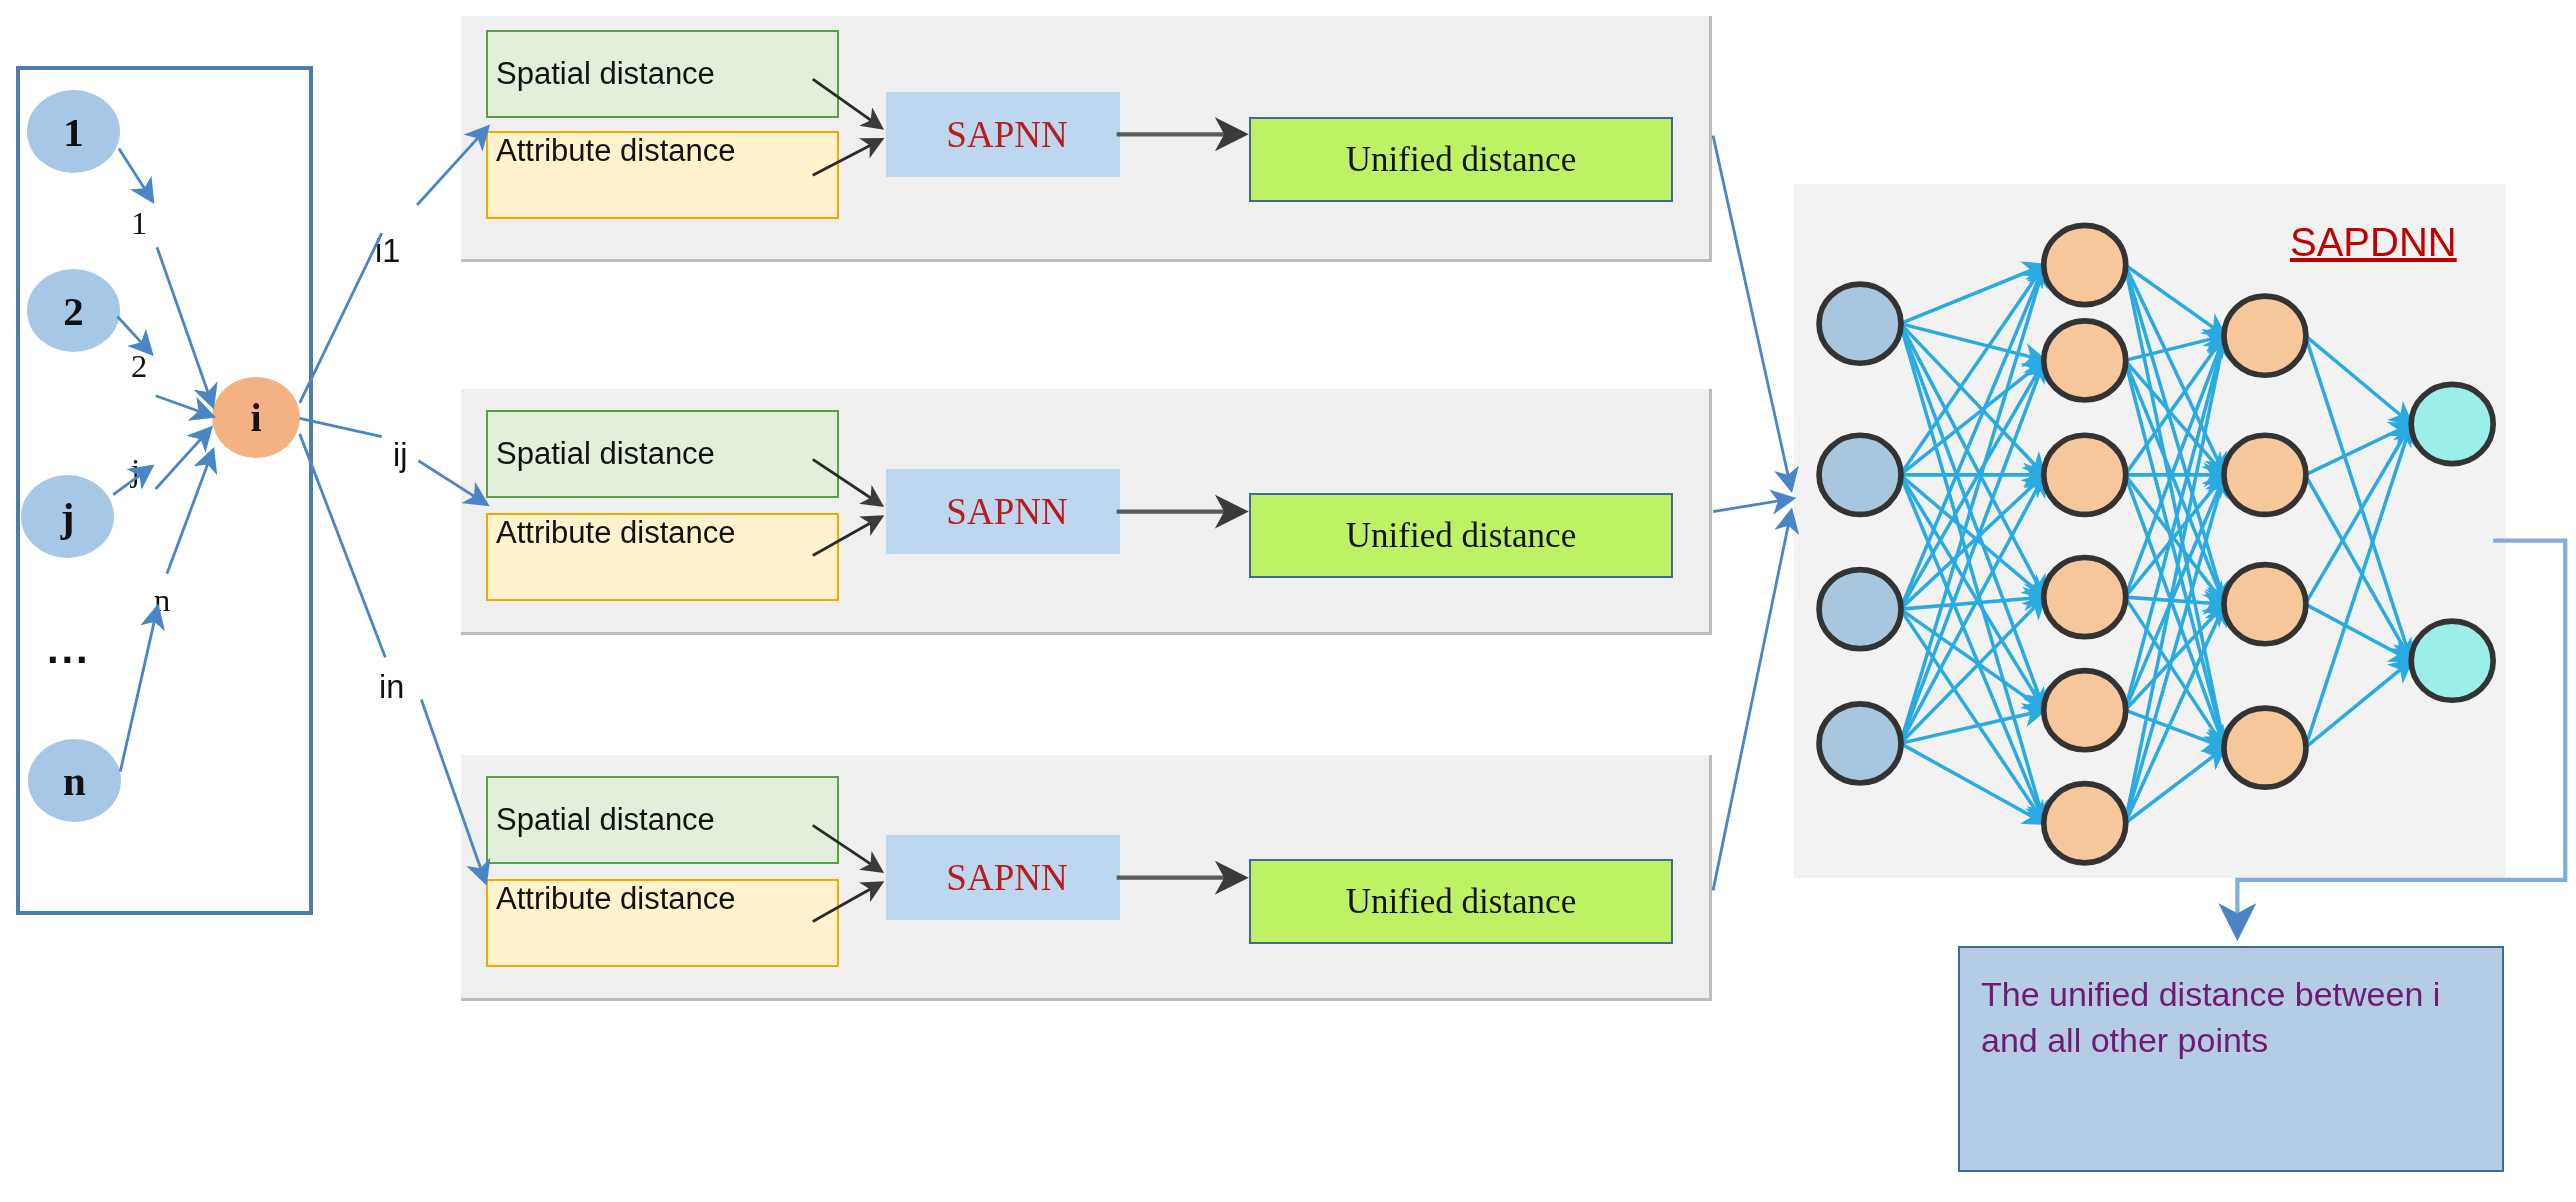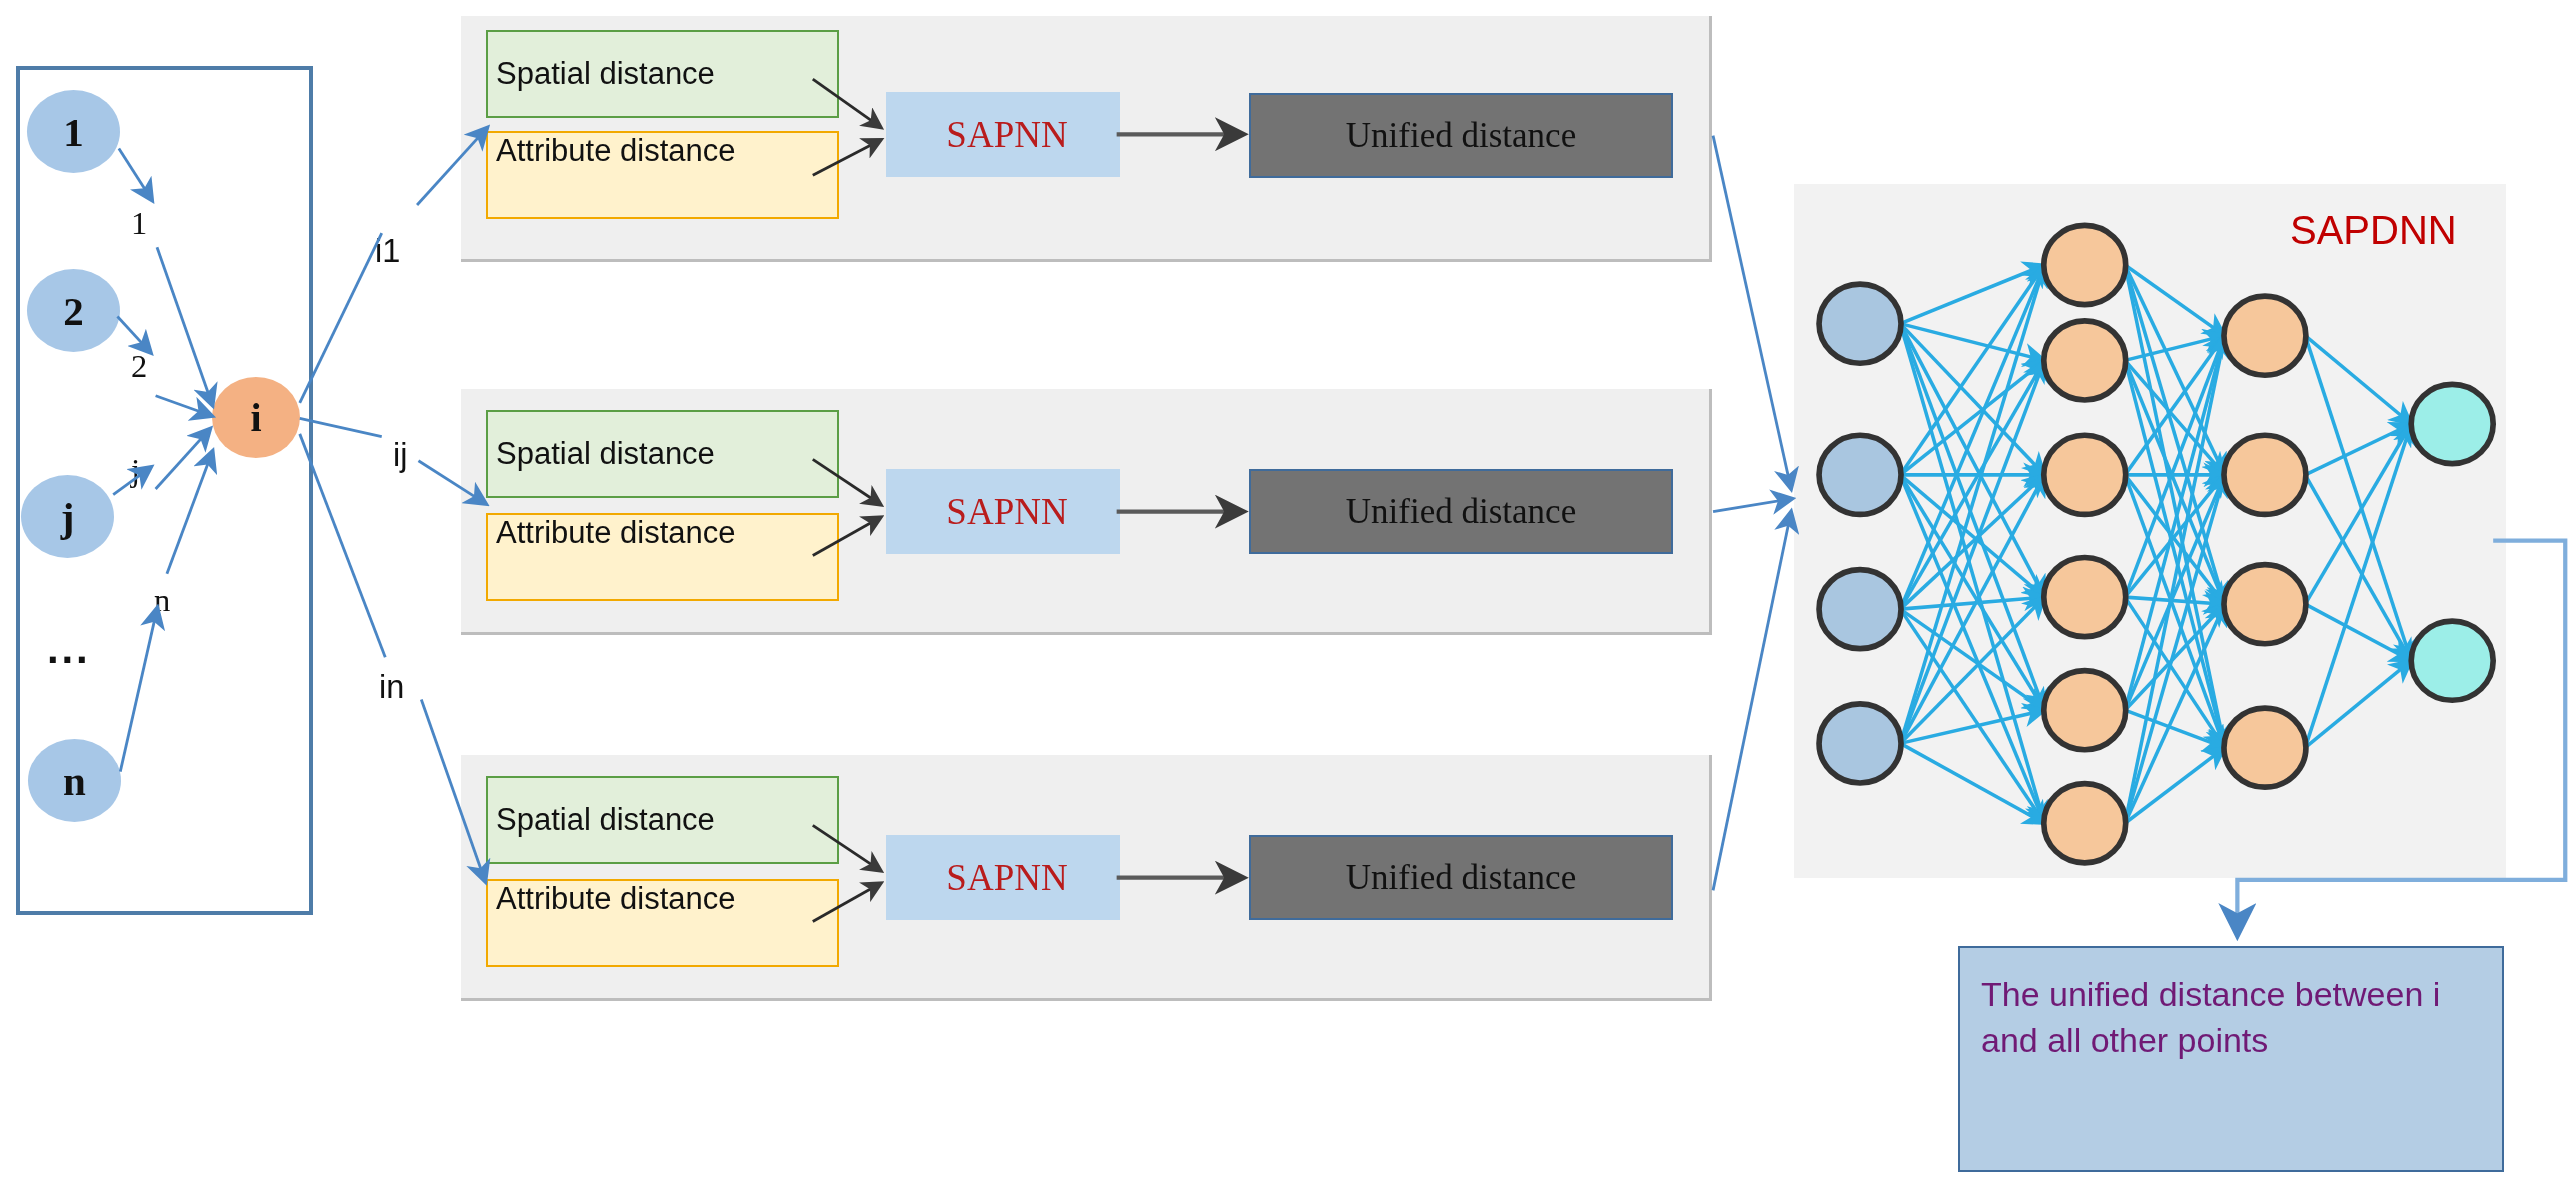--- a/index.html
+++ b/index.html
@@ -30,24 +30,24 @@
                box-sizing:border-box;}
   .spatial-box{position:absolute;background:#E2EFDA;border:2.8px solid #5B9E45;
                box-sizing:border-box;display:flex;align-items:center;}
   .attr-box{position:absolute;background:#FFF2CC;border:2.8px solid #F2A900;
             box-sizing:border-box;display:flex;align-items:flex-start;}
   .boxtext{font-family:"Liberation Sans", sans-serif;font-size:31px;color:#111;
            padding-left:8px;white-space:nowrap;}
   .sapnn-box{position:absolute;background:#BDD7EE;display:flex;
              align-items:center;justify-content:center;
              font-family:"Liberation Serif", serif;font-size:37px;color:#b91c1c;padding-left:8px;}
-  .unified-box{position:absolute;background:#737373;border:2.8px solid #3F6B9B;
+  .unified-box{position:absolute;background:#bef264;border:2.8px solid #3F6B9B;
                box-sizing:border-box;display:flex;align-items:center;
                justify-content:center;font-family:"Liberation Serif", serif;
-               font-size:35px;color:#111;}
+               font-size:35px;color:#111;margin-top:24px;}
 
   
   .nn-panel{position:absolute;left:1794px;top:184px;width:712px;height:694px;
             background:#F2F2F2;}
   .nn-title{position:absolute;font-family:"Liberation Sans", sans-serif;
             color:#C00000;font-size:40px;}
 
   
   .out-box{position:absolute;background:#B4CDE4;border:2.8px solid #3F6B9B;
            box-sizing:border-box;padding:24px 21px;
@@ -128,21 +128,21 @@
     <span class="boxtext">Attribute distance</span>
   </div>
   <div class="sapnn-box" style="left:886px;top:835px;width:226px;height:85px;">
     <span>SAPNN</span>
   </div>
   <div class="unified-box" style="left:1249px;top:835px;width:424px;height:85px;">
     <span>Unified distance</span>
   </div>
 
   <div class="nn-panel"></div>
-  <div class="nn-title" style="left:2290px;top:208px;">SAPDNN</div>
+  <div class="nn-title" style="left:2290px;top:220px;text-decoration:underline;">SAPDNN</div>
 
   <div class="out-box" style="left:1958px;top:946px;width:546px;height:226px;">
     <span>The unified distance between i and all other points</span>
   </div>
 
   <svg class="overlay" viewBox="0 0 3645 1701">
     <defs>
       <marker id="arwBlue" markerWidth="9" markerHeight="9" refX="7" refY="4.5" orient="auto" markerUnits="strokeWidth">
         <path d="M0,0 L9,4.5 L0,9 L2.4,4.5 z" fill="#4A86C5"></path>
       </marker>

